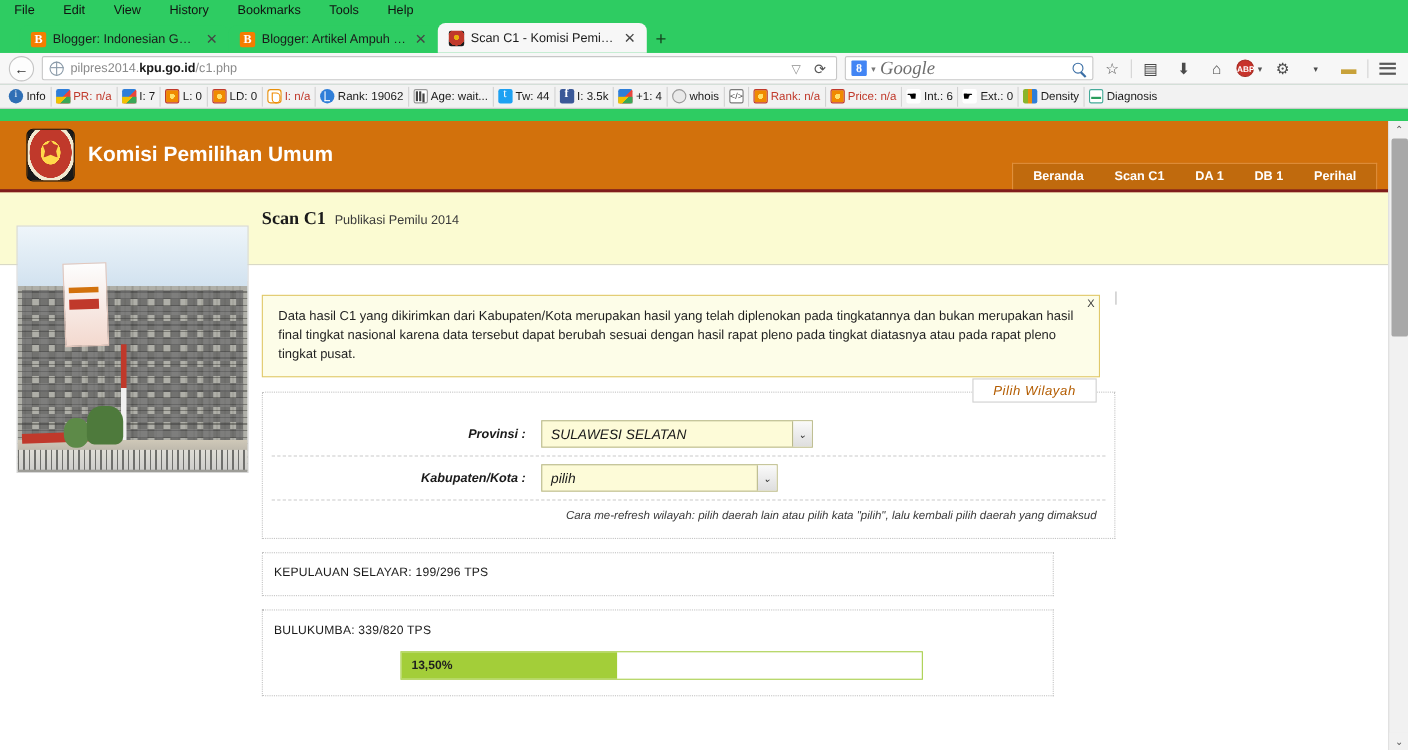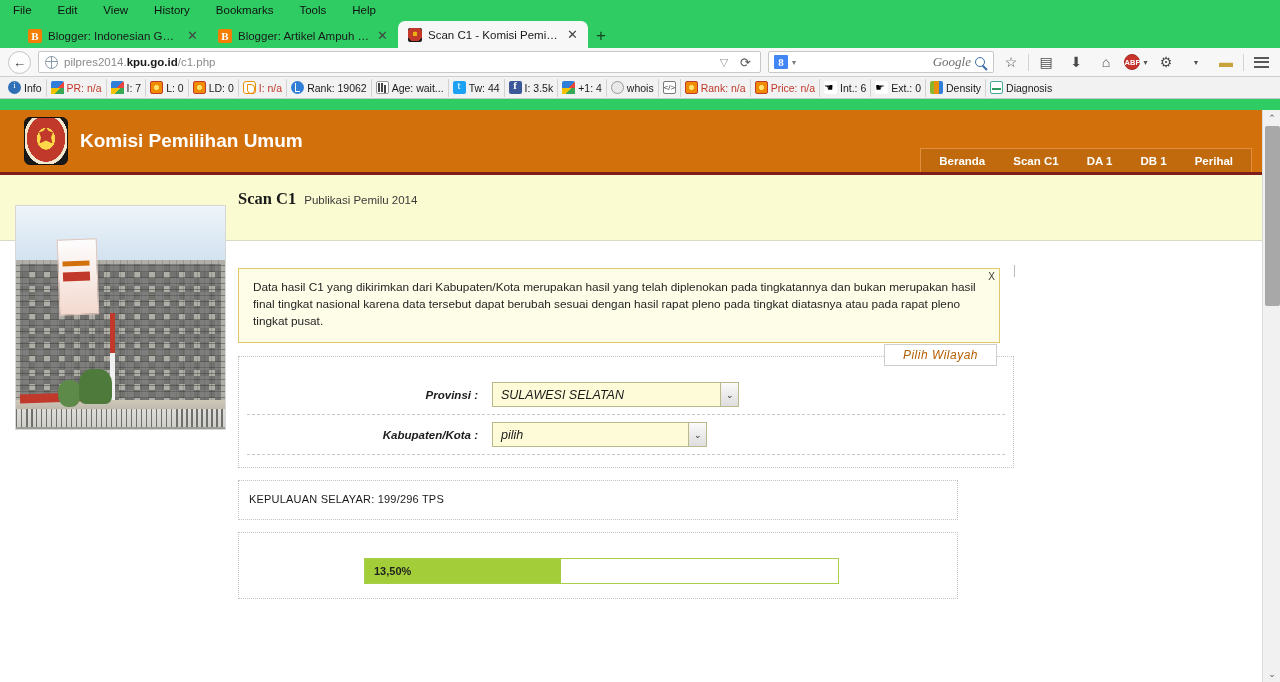--- a/index.html
+++ b/index.html
@@ -110,21 +110,21 @@
     width: 226px; height: 22px; background: #fff;
     border: 1px solid #c7c7c7; border-radius: 2px;
     display: flex; align-items: center; padding: 0 5px; gap: 4px;
   }
   .gicon {
     width: 14px; height: 14px; background: #4285f4; color: #fff;
     font-size: 11px; font-weight: bold; text-align:center; line-height:14px;
     border-radius: 1px; font-family: "Liberation Serif", serif;
   }
   .searchcaret { font-size: 8px; color: #777; }
-  #searchtext { flex: 1; font-size: 13px; color: #6e6e6e; font-style: italic; font-family:"Liberation Serif",serif;text-align:right; }
+  #searchtext { flex: 1; font-size: 17px; color: #6e6e6e; font-style: italic; font-family:"Liberation Serif",serif; }
   .magnifier {
     width: 10px; height: 10px; border: 1.5px solid #3a6ea5; border-radius: 50%;
     position: relative; margin-right: 3px;
   }
   .magnifier:after {
     content:""; position:absolute; right:-4px; bottom:-3px;
     width: 6px; height: 1.6px; background:#3a6ea5; transform: rotate(45deg);
   }
   .tbicon { width: 26px; height: 24px; display:flex; align-items:center; justify-content:center; font-size:14px; color:#4a4a4a;}
   .sep { width:1px; height:17px; background:#d3d3d3; }
@@ -562,27 +562,31 @@
           </div>
 
           <div class="formrow">
             <div class="flabel">Kabupaten/Kota :</div>
             <div class="fselect" id="sel-kab">
               <span>pilih</span>
               <span class="arrowbox">⌄</span>
             </div>
           </div>
 
+          <div id="hintrow">
+            <span id="hint">Cara me-refresh wilayah: pilih daerah lain atau pilih kata "pilih", lalu kembali pilih daerah yang dimaksud</span>
+          </div>
         </div>
 
         <div class="progpanel">
           <div class="plabel">KEPULAUAN SELAYAR: 199/296 TPS</div>
         </div>
 
         <div class="progpanel">
+          <div class="plabel">BULUKUMBA: 339/820 TPS</div>
           <div class="progtrack">
             <div class="progfill" id="fill1" style="width: 41.37%;"></div>
             <div class="progtext">13,50%</div>
           </div>
         </div>
 
       </div>
     </div>
   </div>
 

